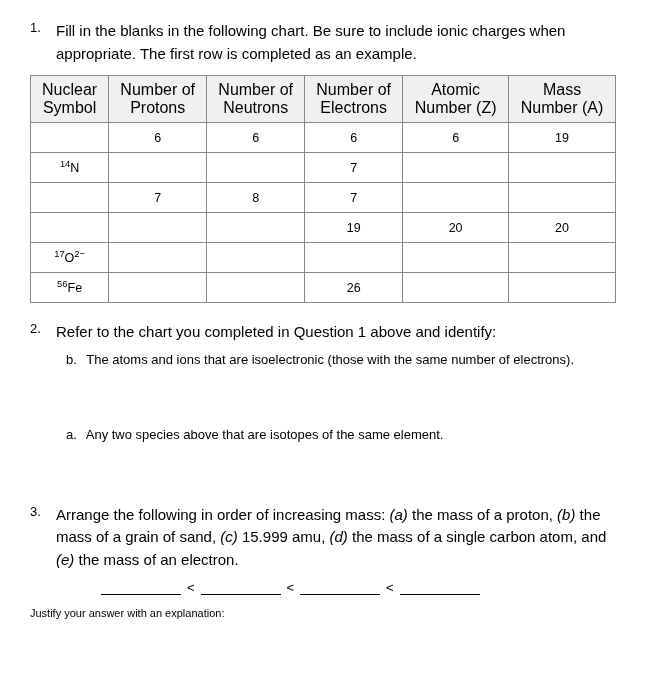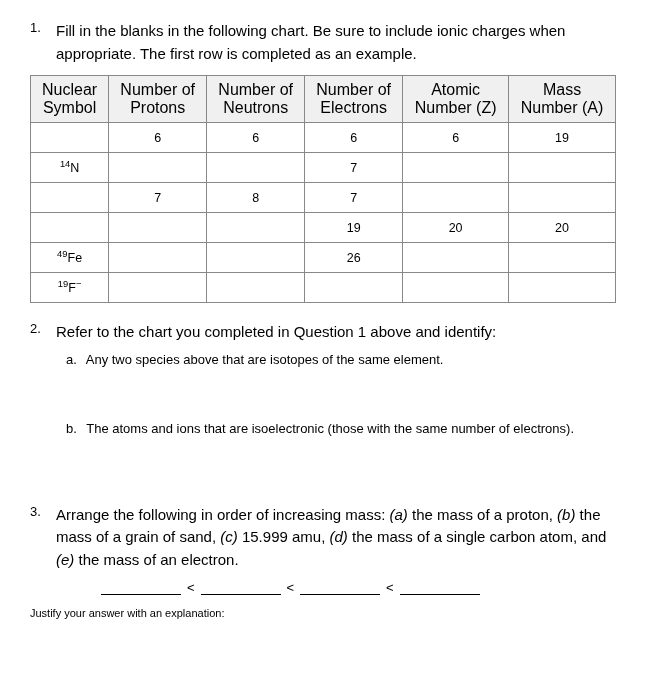--- a/index.html
+++ b/index.html
@@ -136,58 +136,58 @@
 
       <tr>
         <td></td>
         <td></td>
         <td></td>
         <td>19</td>
         <td>20</td>
         <td>20</td>
       </tr>
 
-
-      <tr>
-        <td><sup>49</sup>Fe</td>
+      <tr>
+        <td><sup>17</sup>O<sup>2−</sup></td>
+        <td></td>
+        <td></td>
+        <td></td>
+        <td></td>
+        <td></td>
+      </tr>
+
+      <tr>
+        <td><sup>56</sup>Fe</td>
         <td></td>
         <td></td>
         <td>26</td>
         <td></td>
         <td></td>
       </tr>
 
-      <tr>
-        <td><sup>19</sup>F<sup>−</sup></td>
-        <td></td>
-        <td></td>
-        <td></td>
-        <td></td>
-        <td></td>
-      </tr>
     </tbody>
   </table>
 </div>
 
 <div class="question-block">
   <div class="question-header">
     <span class="question-number">2.</span>
     <span class="question-text">
       <span class="bold">Refer to the chart</span> you completed in Question 1 above and identify:
     </span>
   </div>
   <div class="sub-question">
+    <span class="sub-letter">b.</span>
+    <span>The atoms and ions that are <span class="bold">isoelectronic</span> (those with the same number of electrons).</span>
+    <div class="answer-area" style="min-height:50px;"></div>
+  </div>
+  <div class="sub-question">
     <span class="sub-letter">a.</span>
     <span>Any two species above that are <span class="bold">isotopes</span> of the same element.</span>
     <div class="answer-area" style="min-height:44px;"></div>
-  </div>
-  <div class="sub-question">
-    <span class="sub-letter">b.</span>
-    <span>The atoms and ions that are <span class="bold">isoelectronic</span> (those with the same number of electrons).</span>
-    <div class="answer-area" style="min-height:50px;"></div>
   </div>
 </div>
 
 <div class="question-block">
   <div class="question-header">
     <span class="question-number">3.</span>
     <span class="question-text">
       Arrange the following in order of increasing mass: <em>(a)</em> the mass of a proton, <em>(b)</em> the mass of a grain of sand, <em>(c)</em> 15.999 amu, <em>(d)</em> the mass of a single carbon atom, and <em>(e)</em> the mass of an electron.
     </span>
   </div>

